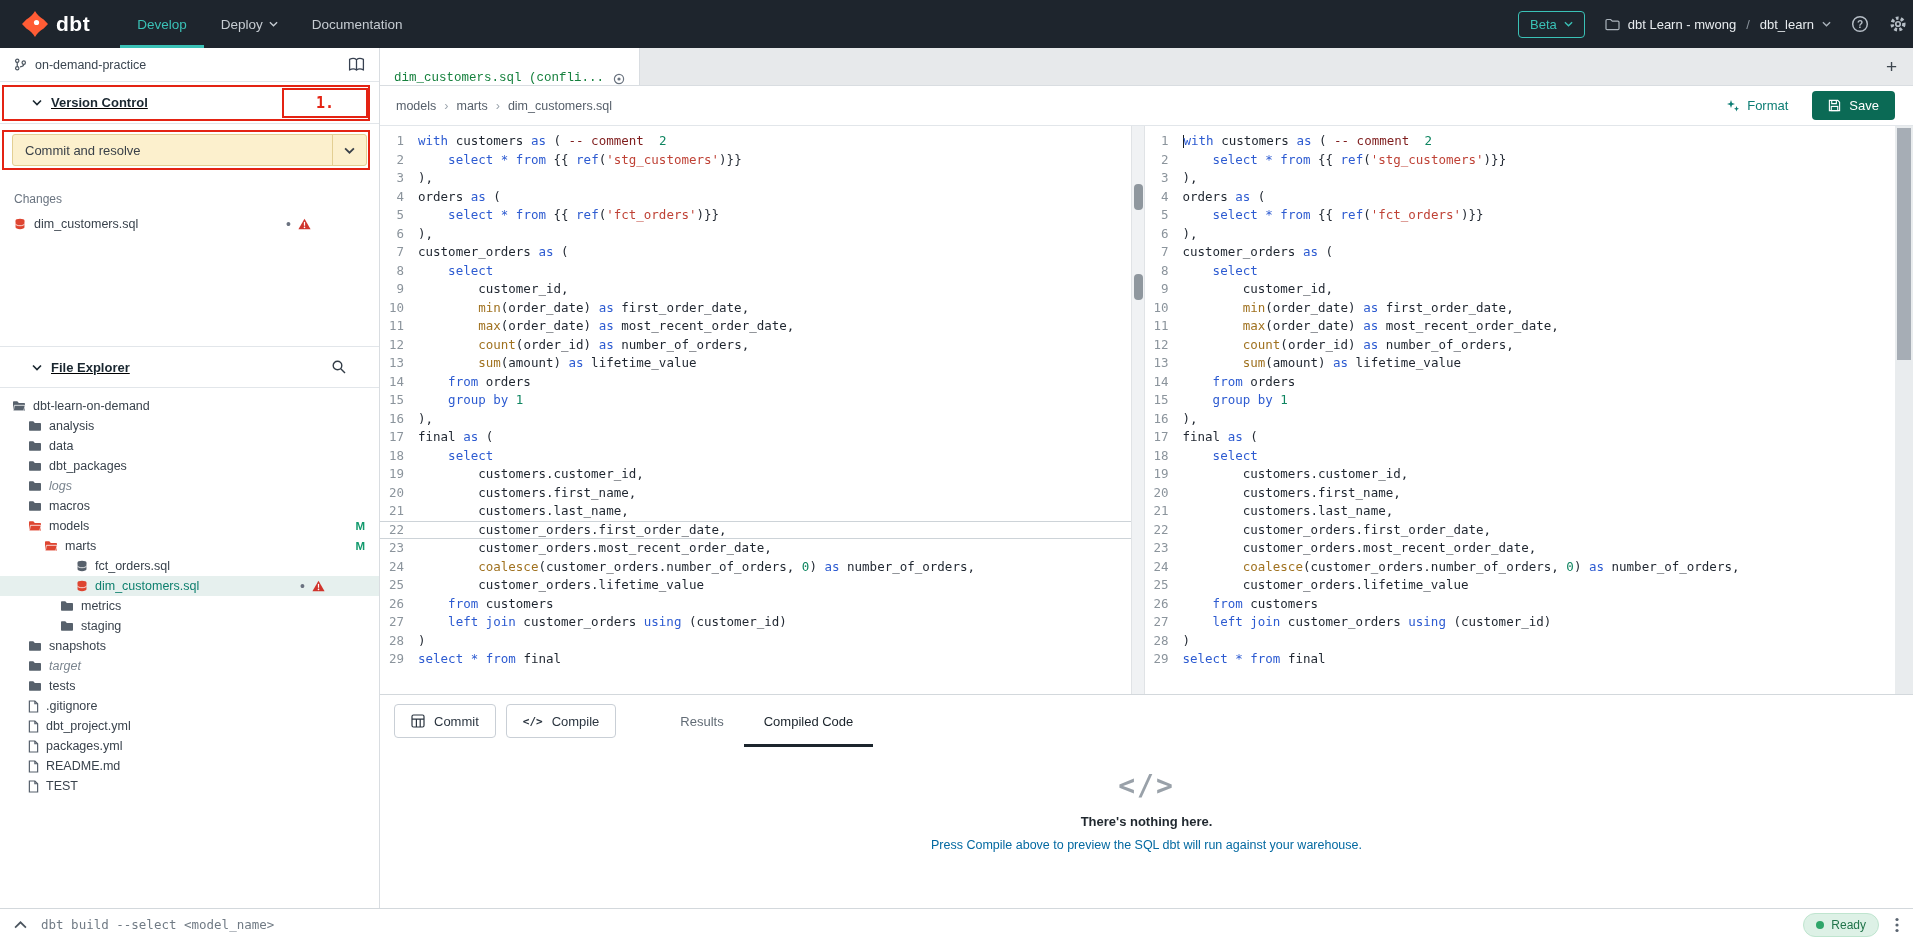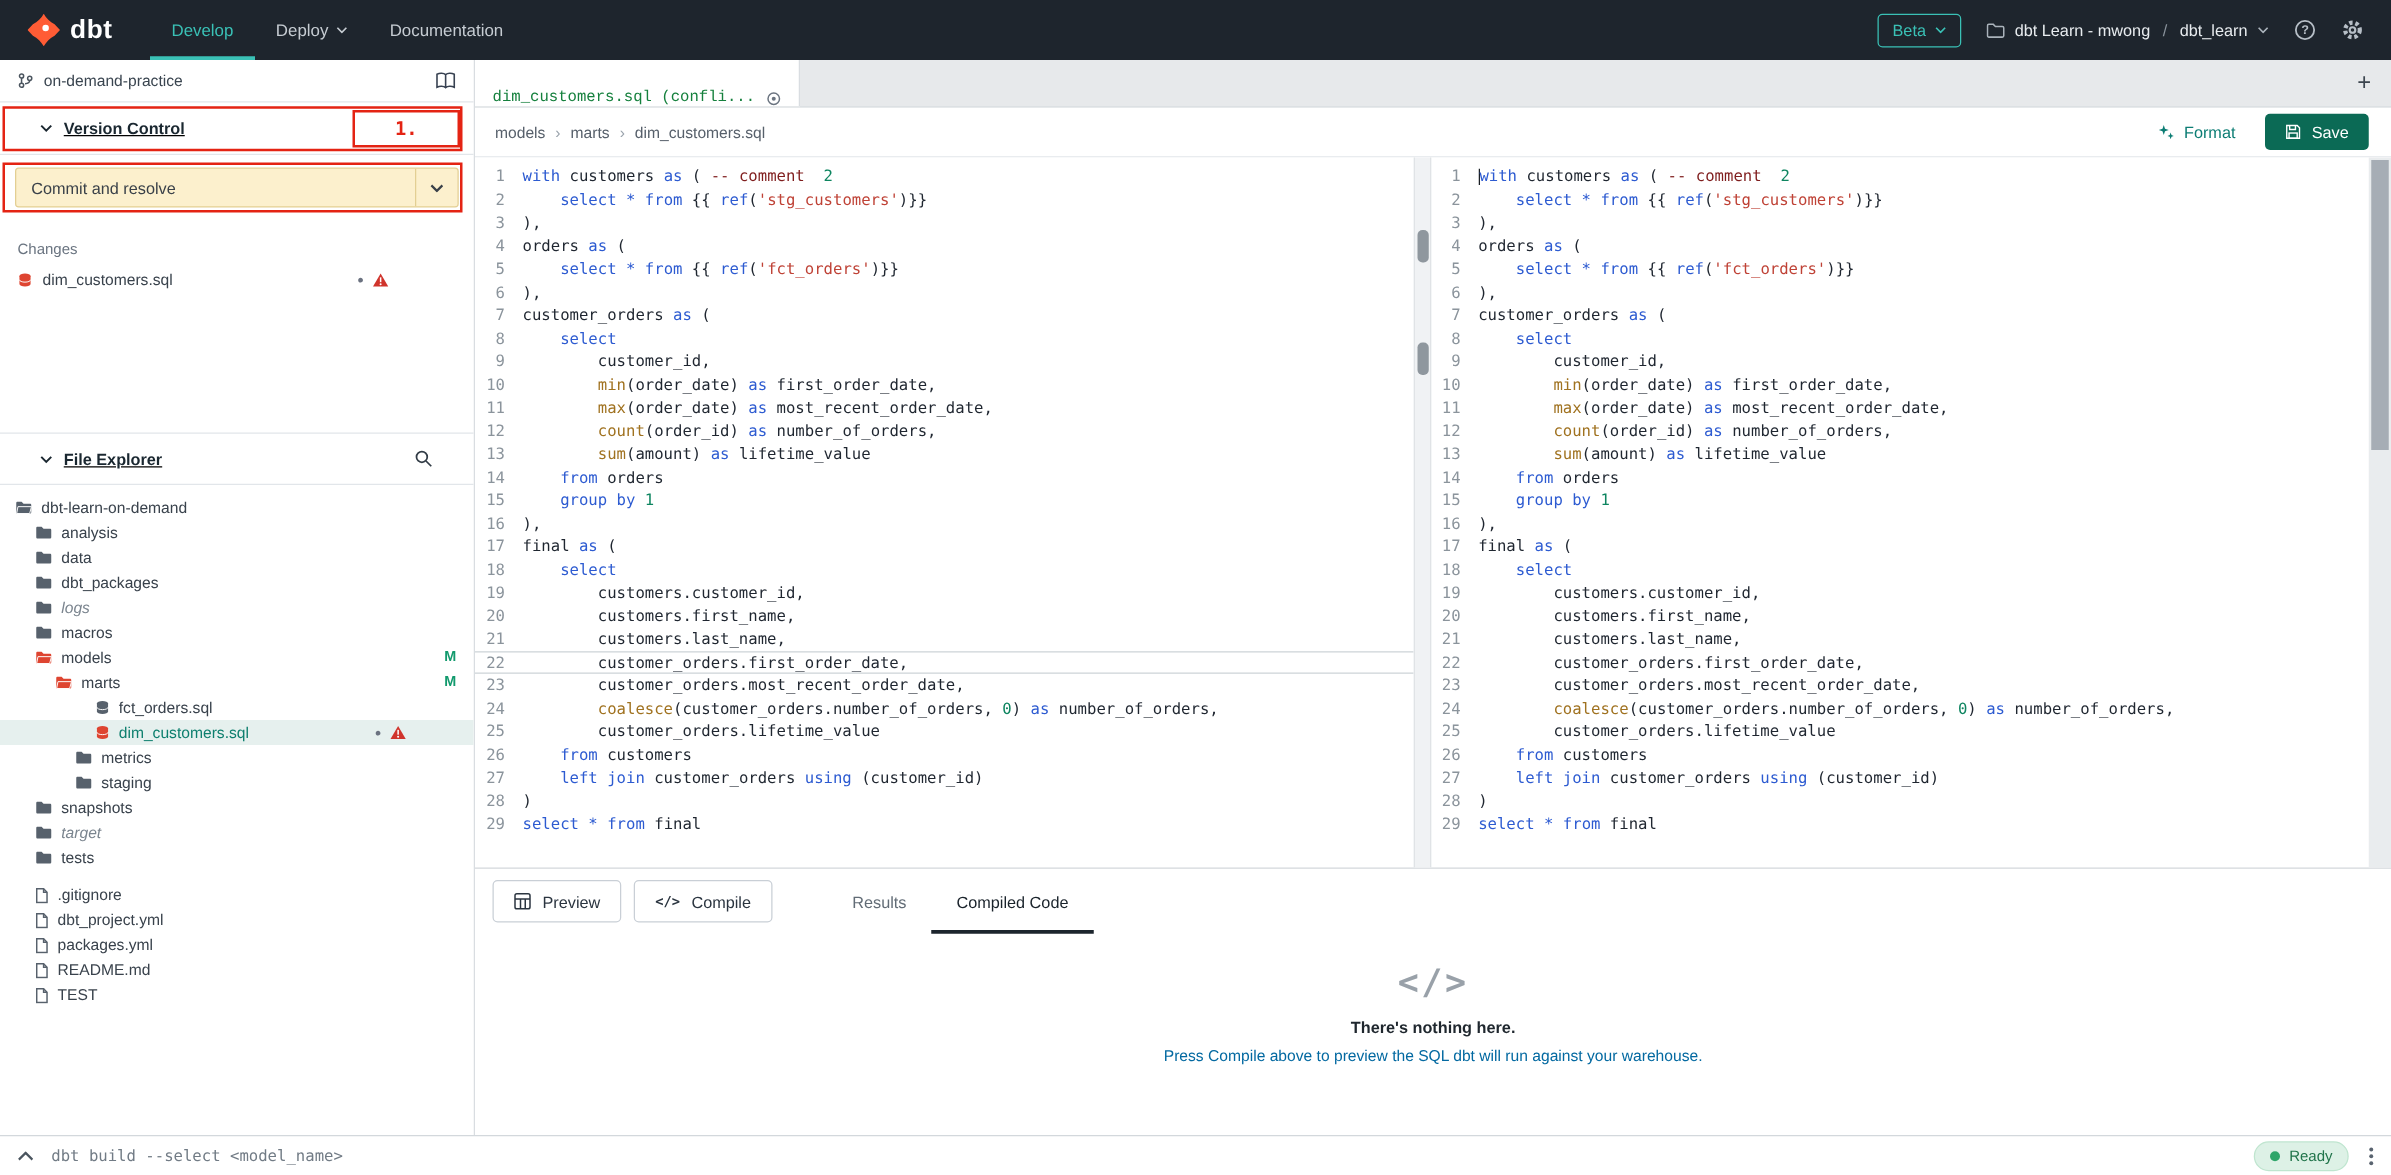--- a/index.html
+++ b/index.html
@@ -6,21 +6,21 @@
   html,body { width:1913px; height:940px; overflow:hidden; font-family:"Liberation Sans", sans-serif; background:#fff; }
   .app { width:1913px; height:940px; display:flex; flex-direction:column; }
 
   
   .topbar { height:48px; background:#1e252d; display:flex; align-items:stretch; color:#c6ccd2; flex:0 0 48px; }
   .logo { display:flex; align-items:center; gap:8px; padding:0 30px 0 22px; cursor:pointer; }
   .logo-text { color:#fff; font-size:21px; font-weight:bold; letter-spacing:.5px; }
   .topnav { display:flex; align-items:stretch; }
   .nav-item { display:flex; align-items:center; gap:6px; padding:0 17px; font-size:13.5px; color:#c6ccd2; cursor:pointer; border-bottom:3px solid transparent; padding-top:3px; }
   .nav-item.active { color:#3ac1b6; border-bottom-color:#3ac1b6; }
-  .topbar-right { margin-left:auto; display:flex; align-items:center; gap:20px; padding-right:22px; }
+  .topbar-right { margin-left:auto; display:flex; align-items:center; gap:20px; padding-right:6px; }
   .beta-pill { display:flex; align-items:center; gap:7px; border:1px solid #3ac1b6; color:#3ac1b6; border-radius:4px; padding:5px 11px; font-size:13px; cursor:pointer; }
   .project { display:flex; align-items:center; gap:8px; font-size:13px; color:#e8ecef; cursor:pointer; }
   .project .sep { color:#8a939c; padding:0 2px; }
   .icon-btn { display:flex; align-items:center; color:#b6bec6; cursor:pointer; }
 
   
   .mid { flex:1 1 auto; display:flex; min-height:0; }
   .sidebar { width:380px; flex:0 0 380px; background:#fff; border-right:1px solid #d9dde1; position:relative; overflow:hidden; }
   .main { flex:1 1 auto; display:flex; flex-direction:column; min-width:0; background:#fff; }
 
@@ -393,21 +393,21 @@
             <span class="tree-label">target</span>
           </div>
           <div class="tree-row" style="padding-left: 28px;">
             <span class="tree-icon">
               <svg width="14" height="12" viewBox="0 0 16 14">
                 <path d="M1 2.8C1 2.1 1.5 1.6 2.2 1.6H6l1.8 1.8h6C14.5 3.4 15 3.9 15 4.6v6.8c0 .7-.5 1.2-1.2 1.2H2.2C1.5 12.6 1 12.1 1 11.4z" fill="currentColor"></path>
               </svg>
             </span>
             <span class="tree-label">tests</span>
           </div>
-          <div class="tree-row" style="padding-left: 28px; margin-top: 10px;">
+          <div class="tree-row" style="padding-left: 28px;">
             <span class="tree-icon">
               <svg width="11" height="13" viewBox="0 0 12 14" fill="none" stroke="currentColor" stroke-width="1.3">
                 <path d="M1.5 1h6l3 3v9h-9z"></path>
                 <path d="M7.5 1v3h3"></path>
               </svg>
             </span>
             <span class="tree-label">.gitignore</span>
           </div>
           <div class="tree-row" style="padding-left: 28px;">
             <span class="tree-icon">
@@ -577,21 +577,21 @@
 
       <div class="bottom-panel">
         <div class="panel-row">
           <button class="panel-btn">
             <span style="display:flex;">
                 <svg width="14" height="14" viewBox="0 0 14 14" fill="none" stroke="#2b3540" stroke-width="1.2">
                   <rect x="1" y="1" width="12" height="12" rx="1.5"></rect>
                   <path d="M1 5.2h12M5.4 5.2V13M9.2 5.2V13"></path>
                 </svg>
               </span>
-            <span>Preview</span>
+            <span>Commit</span>
           </button>
           <button class="panel-btn">
             <span style="font-family:'DejaVu Sans Mono', monospace;font-weight:bold;font-size:11px;color:#2b3540;">&lt;/&gt;</span>
             <span>Compile</span>
           </button>
           <div class="panel-tabs">
             <div class="panel-tab">
                 <span>Results</span>
               </div>
             <div class="panel-tab active">

